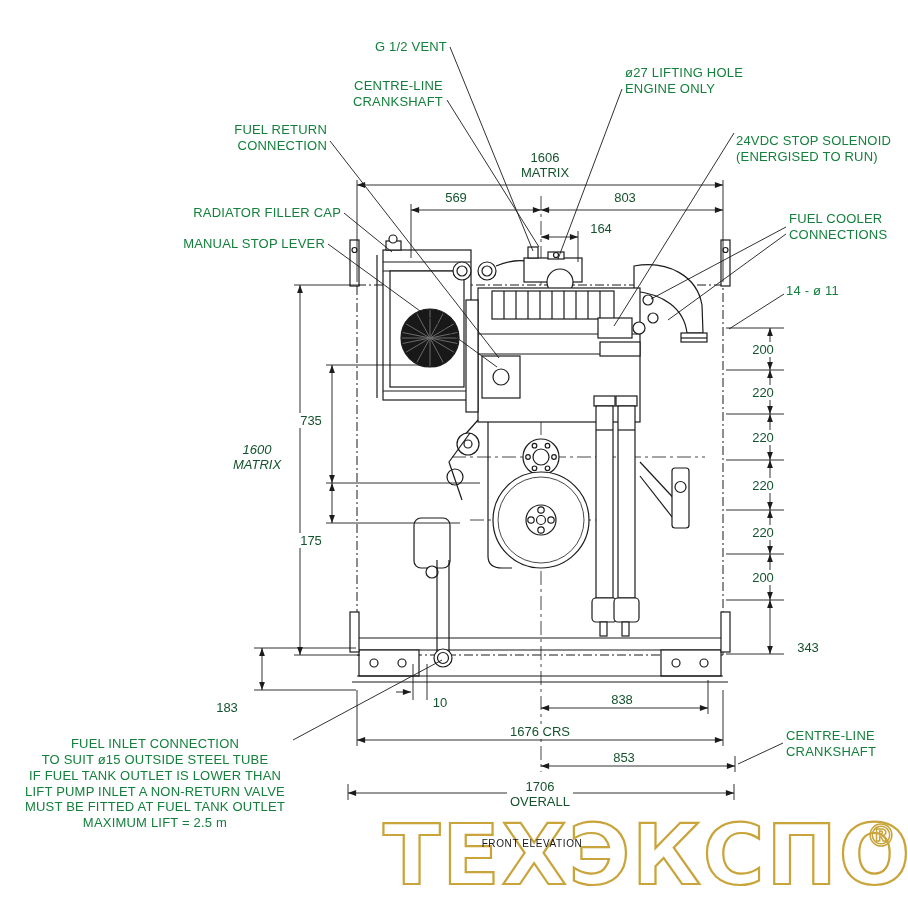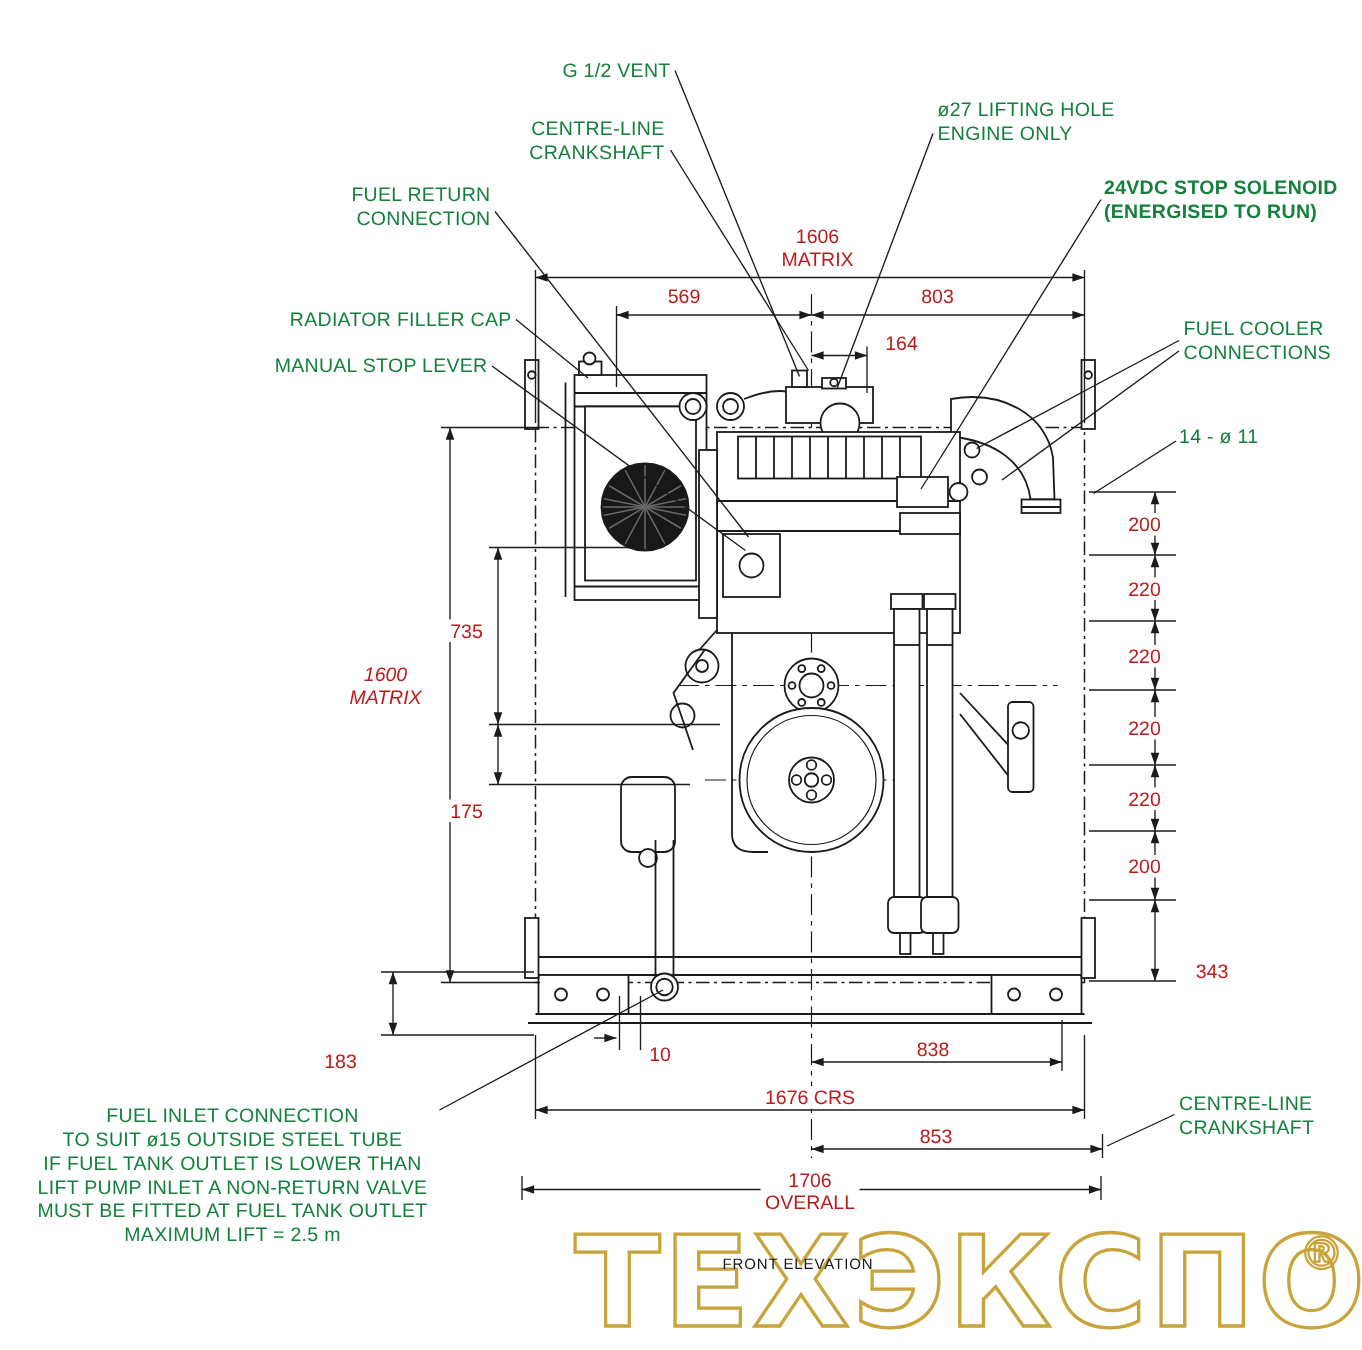--- a/index.html
+++ b/index.html
@@ -6,21 +6,21 @@
   html,body { width:908px; height:900px; background:#ffffff; }
   body { font-family:"Liberation Sans", sans-serif; color:#1b1b1b; }
   .canvas { position:relative; width:908px; height:900px; background:#fff; overflow:hidden; }
   svg.draw { position:absolute; left:0; top:0; }
   .lbl {
     position:absolute; font-size:13px; line-height:1.22; color:#15803d;
     white-space:pre-line; letter-spacing:0.2px;
   }
   .dim {
     position:absolute; transform:translateX(-50%);
-    font-size:13px; line-height:1.18; color:#b91c1c; background:#fff;
+    font-size:13px; line-height:1.18; color:#14532d; background:#fff;
     padding:0 3px; text-align:center; white-space:pre-line;
   }
   .ttl {
     position:absolute; transform:translateX(-50%);
     font-size:10px; letter-spacing:0.6px; color:#161616;
   }
   .wmtext {
     font-family:"DejaVu Sans", sans-serif; font-weight:bold; font-size:84px;
     fill:none; stroke:#c9a43a; stroke-width:2.2px; letter-spacing:2px;
   }
@@ -276,21 +276,21 @@
     </g>
   </svg>
 
   <div class="lbl" style="right:461px;top:39px;text-align:right;">G 1/2 VENT</div>
   <div class="lbl" style="right:465px;top:78px;text-align:right;">CENTRE-LINE
 CRANKSHAFT</div>
   <div class="lbl" style="left:625px;top:65px;">ø27 LIFTING HOLE
 ENGINE ONLY</div>
   <div class="lbl" style="right:581px;top:122px;text-align:right;">FUEL RETURN
 CONNECTION</div>
-  <div class="lbl" style="left:736px;top:117px;font-weight:bold;">24VDC STOP SOLENOID
+  <div class="lbl" style="left:736px;top:133px;">24VDC STOP SOLENOID
 (ENERGISED TO RUN)</div>
   <div class="lbl" style="right:567px;top:205px;text-align:right;">RADIATOR FILLER CAP</div>
   <div class="lbl" style="right:583px;top:236px;text-align:right;">MANUAL STOP LEVER</div>
   <div class="lbl" style="left:789px;top:211px;">FUEL COOLER
 CONNECTIONS</div>
   <div class="lbl" style="left:786px;top:283px;">14 - ø 11</div>
   <div class="lbl" style="left:786px;top:728px;">CENTRE-LINE
 CRANKSHAFT</div>
   <div class="lbl" style="left:18px;top:736px;width:274px;text-align:center;">FUEL INLET CONNECTION
 TO SUIT ø15 OUTSIDE STEEL TUBE

